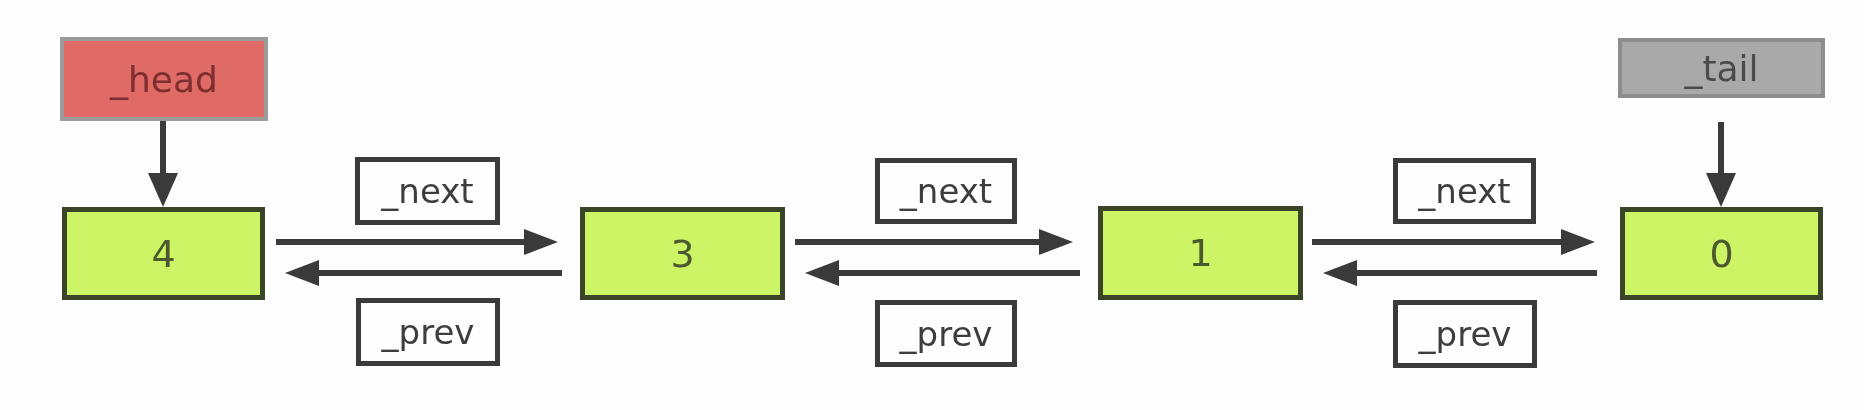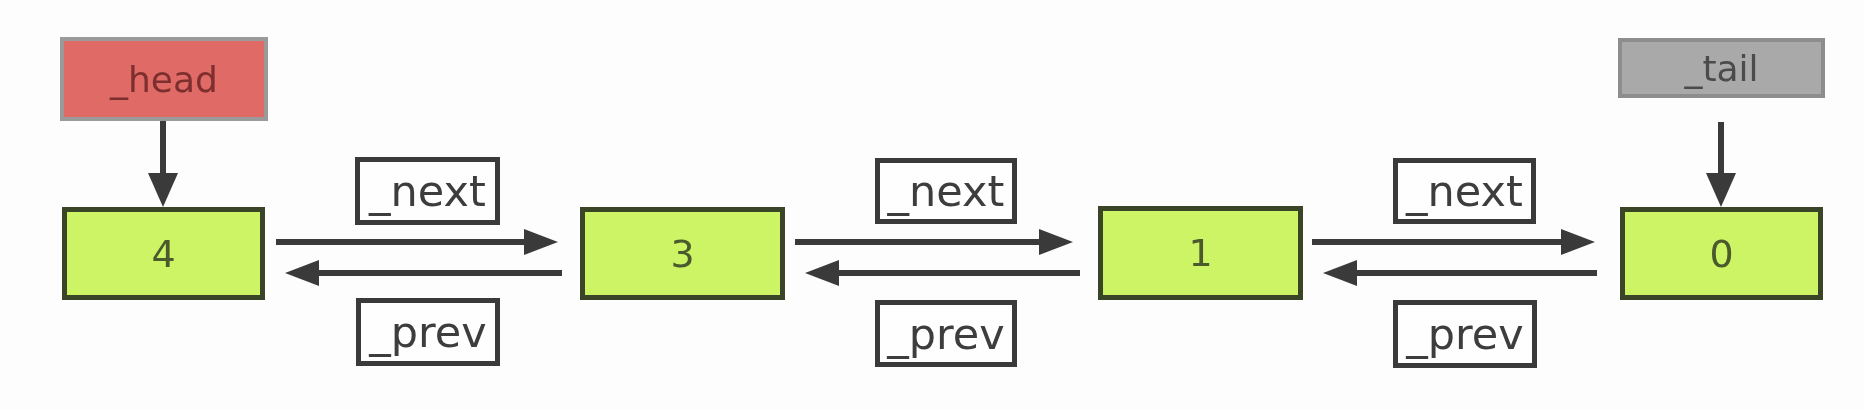--- a/index.html
+++ b/index.html
@@ -63,21 +63,21 @@
   }
   .node-0 { left: 62px;   top: 207px; width: 203px; height: 93px; }
   .node-1 { left: 580px;  top: 207px; width: 205px; height: 93px; }
   .node-2 { left: 1098px; top: 206px; width: 205px; height: 94px; }
   .node-3 { left: 1620px; top: 207px; width: 203px; height: 93px; }
 
   .label-box {
     background: var(--label-box-fill);
     border: 5px solid var(--label-box-border);
     color: var(--label-text);
-    font-size: 43px;
+    font-size: 34px;
   }
   .next-0 { left: 355px;  top: 157px; width: 145px; height: 68px; }
   .prev-0 { left: 356px;  top: 298px; width: 144px; height: 68px; }
   .next-1 { left: 875px;  top: 158px; width: 142px; height: 66px; }
   .prev-1 { left: 875px;  top: 300px; width: 142px; height: 67px; }
   .next-2 { left: 1393px; top: 158px; width: 143px; height: 66px; }
   .prev-2 { left: 1393px; top: 300px; width: 144px; height: 68px; }
 
   .hline { position: absolute; height: 6px; background: var(--arrow); }
   .vline { position: absolute; width: 6px;  background: var(--arrow); }

